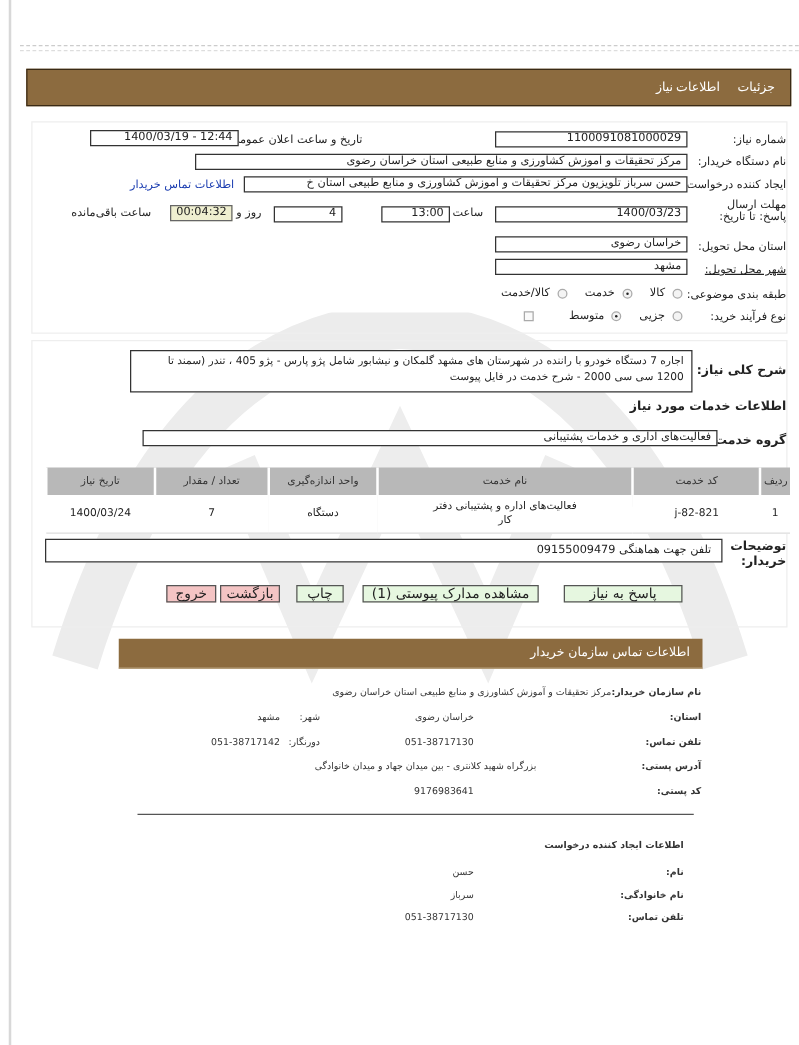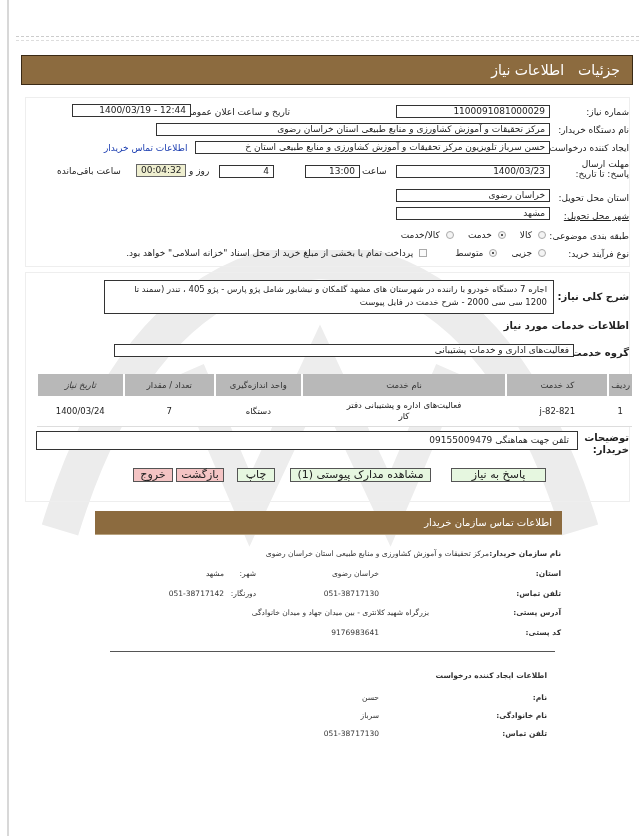--- a/index.html
+++ b/index.html
@@ -1,20 +1,20 @@
 <!DOCTYPE html>
 <html><head>
 <meta charset="utf-8">
 <style>
   html, body { margin:0; padding:0; background:#fff; }
   body { width:639px; height:836px; position:relative; overflow:hidden; font-family:"DejaVu Sans", sans-serif; font-size:9px; color:#222; direction:rtl; }
   .leftbar { position:absolute; left:7px; top:0; width:2px; height:836px; background:#d8d8d8; }
   .dotline { position:absolute; left:16px; right:0; top:36px; height:3px; border-top:1px dashed #ccc; border-bottom:1px dashed #ddd; }
   .topbar { position:absolute; left:21px; top:55px; width:612px; height:30px; background:#8c6b3f; border:1px solid #3a2a15; box-sizing:border-box; display:flex; align-items:center; padding-right:12px; gap:14px; }
-  .topbar span { color:#fff; font-size:14px; }
+  .topbar span { color:#fff; font-size:10px;font-family:Liberation Serif, serif; }
   .panel { position:absolute; left:25px; top:97px; width:605px; height:170px; border:1px solid #eee; box-sizing:border-box; }
   .abs { position:absolute; white-space:nowrap; }
   .lbl { font-size:9px; color:#222; }
   .box { position:absolute; border:1px solid #333; background:#fff; height:13px; box-sizing:border-box; font-size:9px; line-height:11px; padding:0 4px; white-space:nowrap; overflow:hidden; text-align:left; direction:ltr; }
   .box.rtl { direction:rtl; text-align:right; }
   .box.timer { background:#efefd0; border:1px solid #666; }
   .link { color:#1a3cb0; }
   .radio { display:inline-block; width:8px; height:8px; border-radius:50%; border:1px solid #aaa; background:#f4f4f4; vertical-align:middle; position:relative; box-sizing:border-box; }
   .radio.on::after { content:""; position:absolute; left:2px; top:2px; width:2px; height:2px; border-radius:50%; background:#222; }
   .chk { display:inline-block; width:8px; height:8px; border:1px solid #aaa; background:#fafafa; vertical-align:middle; box-sizing:border-box; }
@@ -85,42 +85,41 @@
   <span>کالا/خدمت</span>
 </span>
 
 <span class="abs lbl" style="right:10px;top:249px;text-align:center;">نوع فرآیند خرید:</span>
 <span class="abs lbl" style="right:93px;top:248px;display:flex;gap:6px;align-items:center;">
   <span class="radio"></span>
   <span>جزیی</span>
   <span class="radio on" style="margin-right:8px;"></span>
   <span>متوسط</span>
   <span class="chk" style="margin-right:22px;"></span>
-  <span>پرداخت تمام یا بخشی از مبلغ خرید از محل اسناد "خزانه اسلامی" خواهد بود.</span>
 </span>
 
 <div class="panel2"></div>
 
 <span class="abs bold" style="right:10px;top:291px;">شرح کلی نیاز:</span>
 <div class="box rtl" style="left:104px;top:280px;width:450px;height:34px;white-space:normal;line-height:13px;padding:2px 6px;font-size:8.5px;">اجاره 7 دستگاه خودرو با راننده در شهرستان های مشهد گلمکان و نیشابور شامل پژو پارس - پژو 405 ، تندر (سمند تا 1200 سی سی 2000 - شرح خدمت در فایل پیوست</div>
 
 <span class="abs bold" style="right:10px;top:320px;">اطلاعات خدمات مورد نیاز</span>
 
 <span class="abs bold" style="right:10px;top:347px;">گروه خدمت:</span>
 <div class="box rtl" style="left:114px;top:344px;width:460px;">فعالیت‌های اداری و خدمات پشتیبانی</div>
 
 <table class="items">
   <thead>
     <tr>
       <th style="width:20px;">ردیف</th>
       <th style="width:95px;">کد خدمت</th>
       <th style="width:195px;">نام خدمت</th>
       <th style="width:80px;">واحد اندازه‌گیری</th>
       <th style="width:85px;">تعداد / مقدار</th>
-      <th style="width:80px;font-style:italic;">تاریخ نیاز</th>
+      <th style="width:80px;">تاریخ نیاز</th>
     </tr>
   </thead>
   <tbody>
     <tr>
       <td>1</td>
       <td style="direction:ltr;">j-82-821</td>
       <td style="padding:0 40px;line-height:11px;">فعالیت‌های  اداره و پشتیبانی دفتر کار</td>
       <td>دستگاه</td>
       <td>7</td>
       <td>1400/03/24</td>

